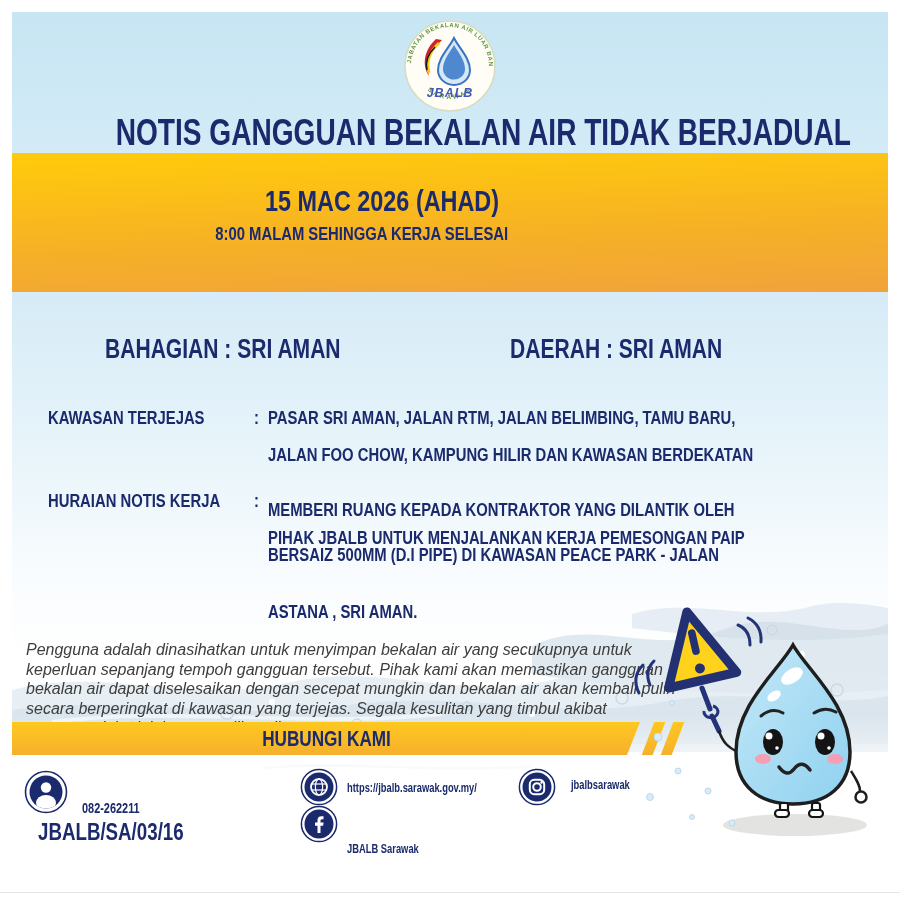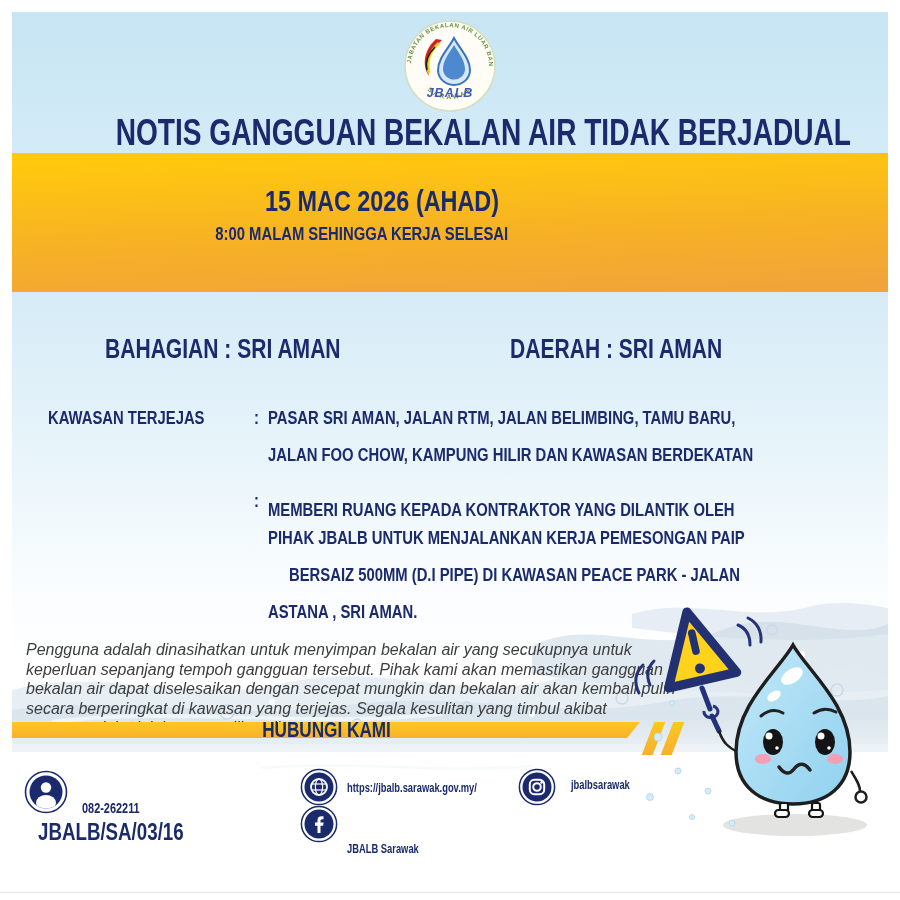--- a/index.html
+++ b/index.html
@@ -15,21 +15,21 @@
              background:linear-gradient(180deg,#c7e5f3 0%,#d3ebf7 100%);}
   .bg-date{left:12px;top:153px;width:876px;height:139px;
            background:linear-gradient(178deg,#ffc90d 6%,#f6b026 60%,#f0a33c 100%);}
   .bg-body{left:12px;top:292px;width:876px;height:596px;
            background:linear-gradient(180deg,#d6ebf7 0%,#e7f4fa 26%,#f9fcfe 48%,#ffffff 62%);}
   .title{left:12px;top:112px;font-size:36px;}
   .date-line{left:12px;top:184px;font-size:30px;padding-left:20px;}
   .time-line{left:12px;top:223px;font-size:19px;}
   .region{top:334px;font-size:27px;}
   .lbl{font-size:19px;}
-  .hubungi-bar{left:12px;top:722px;width:628px;height:16px;z-index:3;
+  .hubungi-bar{left:12px;top:722px;width:628px;height:33px;z-index:3;
                background:linear-gradient(180deg,#fec81e 0%,#f6b02e 100%);
                clip-path:polygon(0 0,100% 0,calc(100% - 13px) 100%,0 100%);
                display:flex;align-items:center;justify-content:center;}
   .stripe{top:722px;width:11px;height:33px;z-index:3;
           background:linear-gradient(180deg,#fec81e 0%,#f6b02e 100%);transform:skewX(-21deg);}
   .hubungi-text{font-size:22px;}
   .small-c{font-size:12px;line-height:17px;}
   .refno{font-size:24px;}
   .advisory{left:26px;top:640px;width:652px;font-size:16px;line-height:19.5px;
             font-style:italic;color:#3d3d3d;z-index:2;}
@@ -127,30 +127,33 @@
   <div class="abs navy b lbl z2" style="left:254px;top:407px;">
     <span class="cond">:</span>
   </div>
   <div class="abs navy b lbl z2" style="left:268px;top:407px;">
     <span class="cond">PASAR SRI AMAN, JALAN RTM, JALAN BELIMBING, TAMU BARU,</span>
   </div>
   <div class="abs navy b lbl z2" style="left:268px;top:444px;">
     <span class="cond">JALAN FOO CHOW, KAMPUNG HILIR DAN KAWASAN BERDEKATAN</span>
   </div>
 
+  <div class="abs navy b lbl z2" style="left:48px;top:490px;">
+    <span class="cond">HURAIAN NOTIS KERJA</span>
+  </div>
   <div class="abs navy b lbl z2" style="left:254px;top:490px;">
     <span class="cond">:</span>
   </div>
   <div class="abs navy b lbl z2" style="left:268px;top:490px;margin-top:9px;">
     <span class="cond">MEMBERI RUANG KEPADA KONTRAKTOR YANG DILANTIK OLEH</span>
   </div>
   <div class="abs navy b lbl z2" style="left:268px;top:527px;">
     <span class="cond">PIHAK JBALB UNTUK MENJALANKAN KERJA  PEMESONGAN PAIP</span>
   </div>
-  <div class="abs navy b lbl z2" style="left:268px;top:564px;margin-left:21px;">
+  <div class="abs navy b lbl z2" style="left:268px;top:544px;">
     <span class="cond">BERSAIZ  500MM (D.I PIPE) DI KAWASAN PEACE PARK - JALAN</span>
   </div>
   <div class="abs navy b lbl z2" style="left:268px;top:601px;">
     <span class="cond">ASTANA , SRI AMAN.</span>
   </div>
 
   <div class="abs advisory">Pengguna adalah dinasihatkan untuk menyimpan bekalan air yang secukupnya untuk keperluan sepanjang tempoh gangguan tersebut. Pihak kami akan memastikan gangguan bekalan air dapat diselesaikan dengan secepat mungkin dan bekalan air akan kembali pulih secara berperingkat di kawasan yang terjejas. Segala kesulitan yang timbul akibat gangguan ini adalah sangat dikesali.</div>
 
   <div class="abs hubungi-bar">
     <span class="cond-c navy b hubungi-text">HUBUNGI KAMI</span>

